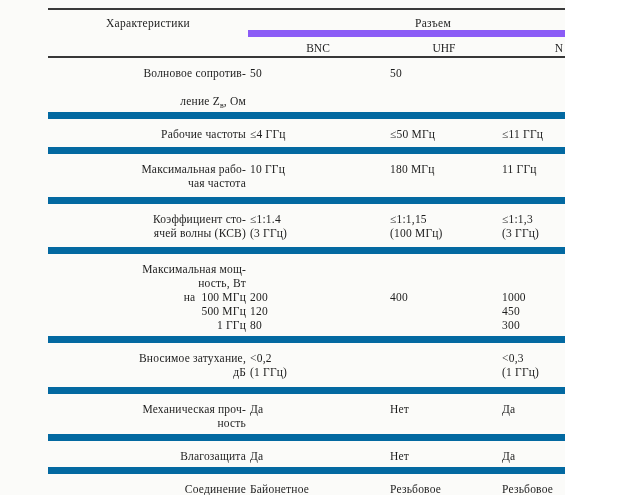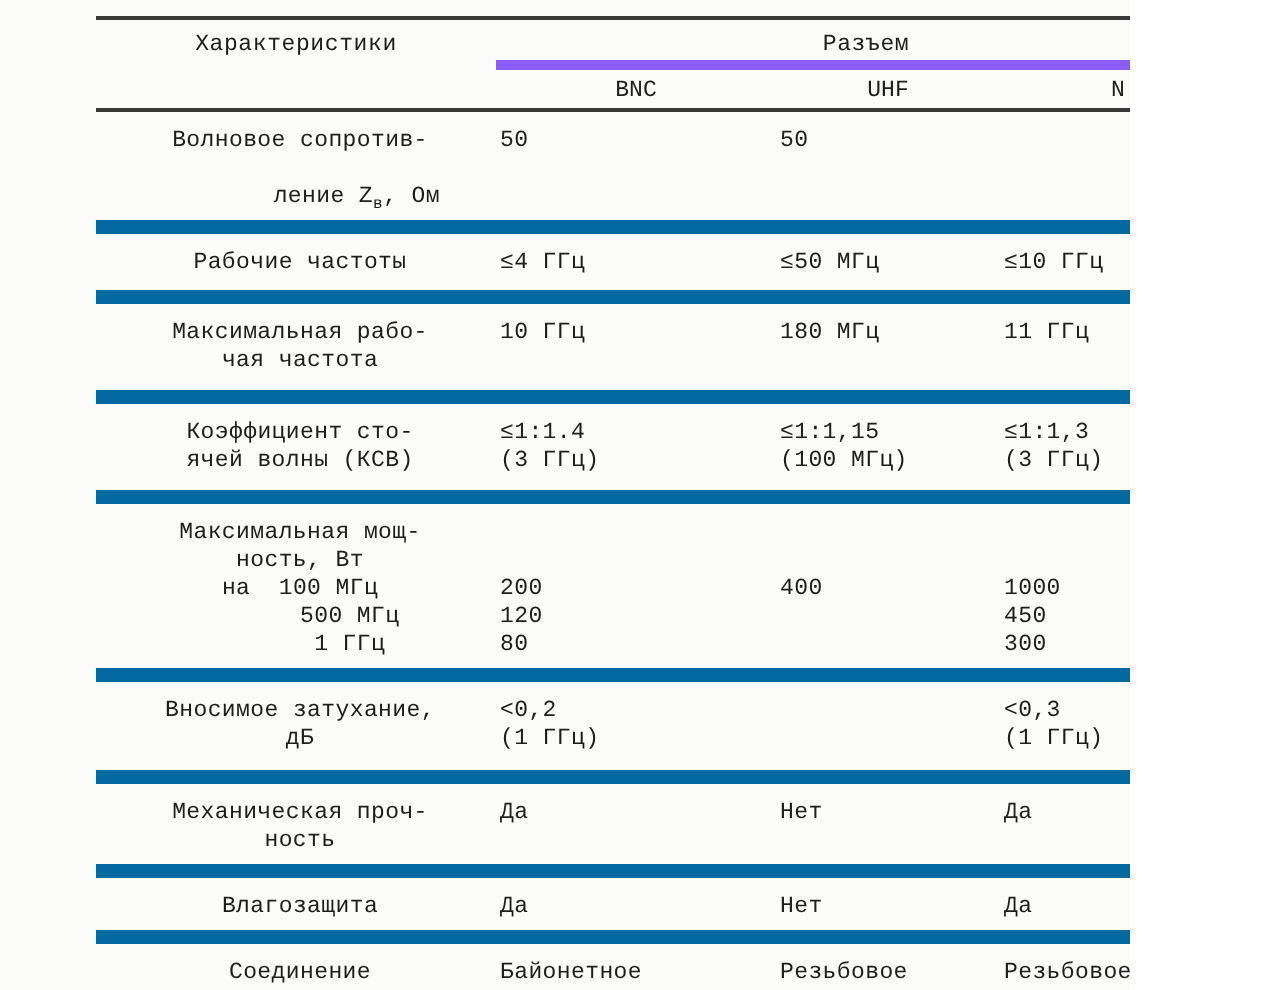--- a/index.html
+++ b/index.html
@@ -1,20 +1,20 @@
 <!DOCTYPE html>
 <html><head>
 <meta charset="utf-8">
 <style>
   html,body{margin:0;padding:0;}
   .page{
     position:relative;
     width:565px;height:495px;
     background:#fbfbf9;
-    font-family:Liberation Mono, monospace;
+    font-family:Liberation Serif, serif;
     color:#1d1d1d;
     overflow:hidden;
   }
   .table{
     position:absolute;
     left:48px;top:8px;
     width:570px;
   }
   .hrow, .row{
     display:grid;
@@ -35,30 +35,30 @@
   }
   .row-first{border-top:2px solid #383838;}
   .cell{
     box-sizing:border-box;
     font-size:11.5px;
     line-height:14px;
     letter-spacing:0.2px;
     white-space:pre-wrap;
     padding:8px 2px 4px 2px;
   }
-  .label{text-align:center;padding-left:6px;}
+  .label{text-align:right;padding-left:6px;}
   .val{}
   .hcell{
     box-sizing:border-box;
     font-size:11.5px;line-height:14px;
     text-align:center;
     padding-top:6px;
     letter-spacing:0.3px;
   }
-  .group-cell{border-bottom:5px solid #8b5cf6;}
+  .group-cell{border-bottom:7px solid #8b5cf6;}
   .h2cell{padding-top:4px;font-size:11.5px;line-height:14px;text-align:center;box-sizing:border-box;}
   .sub{font-size:8px;vertical-align:-3px;line-height:0;}
   .r1{min-height:43px}
   .r2{min-height:35px}
   .r3{min-height:50px}
   .r4{min-height:50px}
   .r5{min-height:84px}
   .r6{min-height:51px}
   .r7{min-height:47px}
   .r8{min-height:32px}
@@ -86,21 +86,21 @@
       <div class="cell label"><span>Волновое сопротив-</span><br>
         <span>ление Z</span><span class="sub">в</span><span>, Ом</span></div>
       <div class="cell val">50</div>
       <div class="cell val">50</div>
     </div>
 
     <div class="row r2">
       <div class="cell label">Рабочие частоты</div>
       <div class="cell val">≤4 ГГц</div>
       <div class="cell val">≤50 МГц</div>
-      <div class="cell val">≤10 ГГц</div>
+      <div class="cell val">≤11 ГГц</div>
     </div>
 
     <div class="row r3">
       <div class="cell label">Максимальная рабо-
 чая частота</div>
       <div class="cell val">10 ГГц</div>
       <div class="cell val">180 МГц</div>
       <div class="cell val">11 ГГц</div>
     </div>
 

